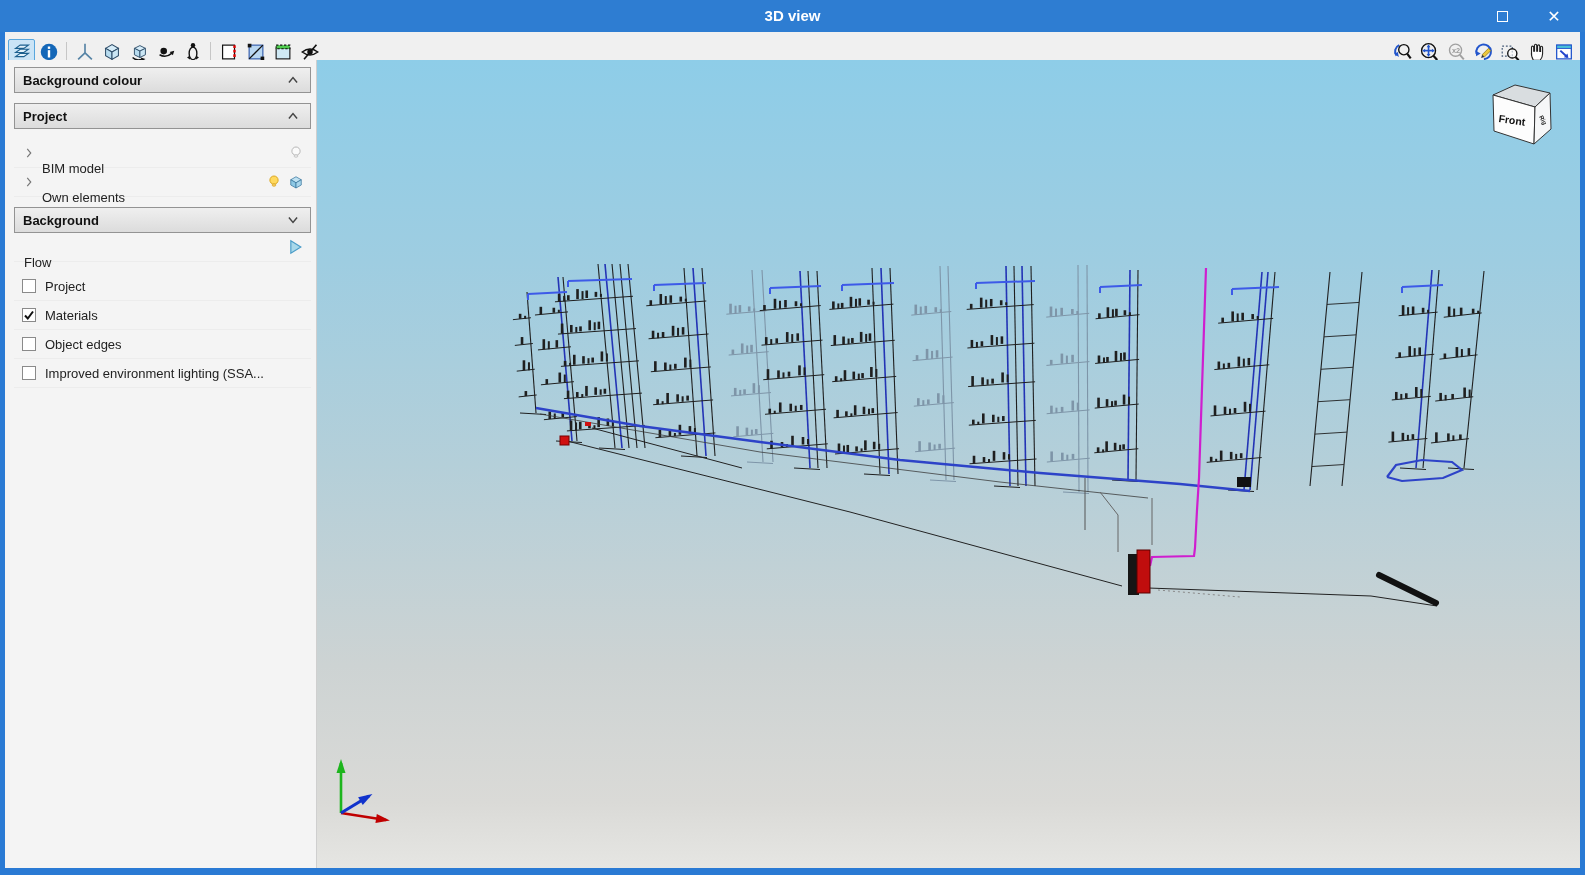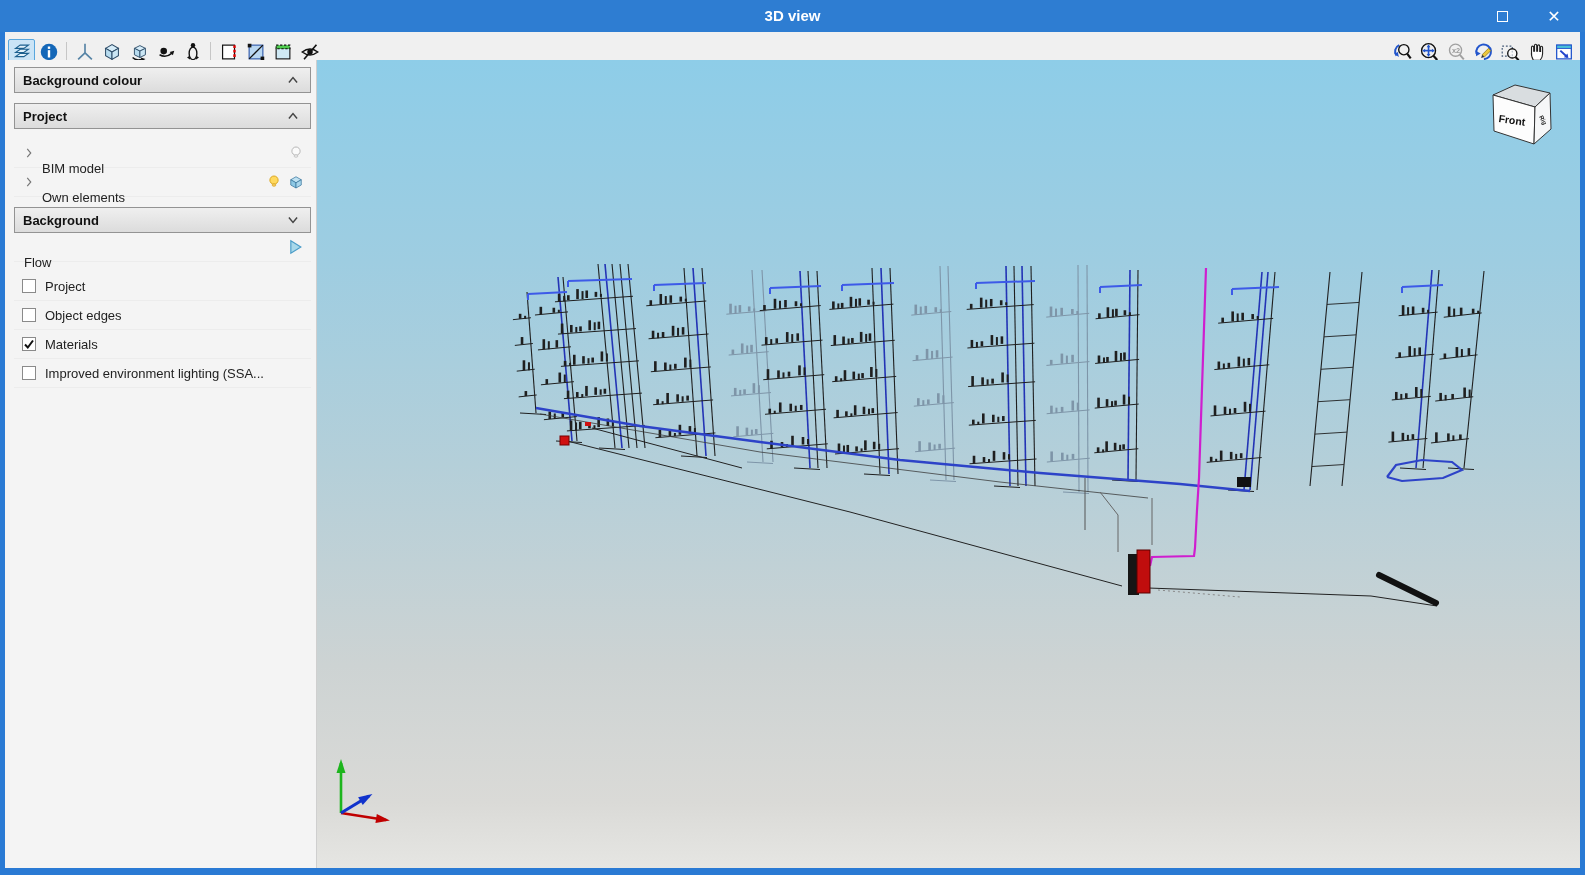--- a/index.html
+++ b/index.html
@@ -275,32 +275,32 @@
       <div class="panel-gap"></div>
 
 
       <div class="cb-row">
         <span class="checkbox">
           
         </span>
         <span>Project</span>
       </div>
       <div class="cb-row">
-        <span class="checkbox">
-          
-        </span>
-        <span>Object edges</span>
-      </div>
-      <div class="cb-row">
         <span class="checkbox checked">
           <svg width="12" height="12" viewBox="0 0 12 12">
               <polyline points="2,6.5 4.8,9.5 10,2.5" fill="none" stroke="#111" stroke-width="2"></polyline>
             </svg>
         </span>
         <span>Materials</span>
+      </div>
+      <div class="cb-row">
+        <span class="checkbox">
+          
+        </span>
+        <span>Object edges</span>
       </div>
       <div class="cb-row">
         <span class="checkbox">
           
         </span>
         <span>Improved environment lighting (SSA...</span>
       </div>
 
     </div>
 

